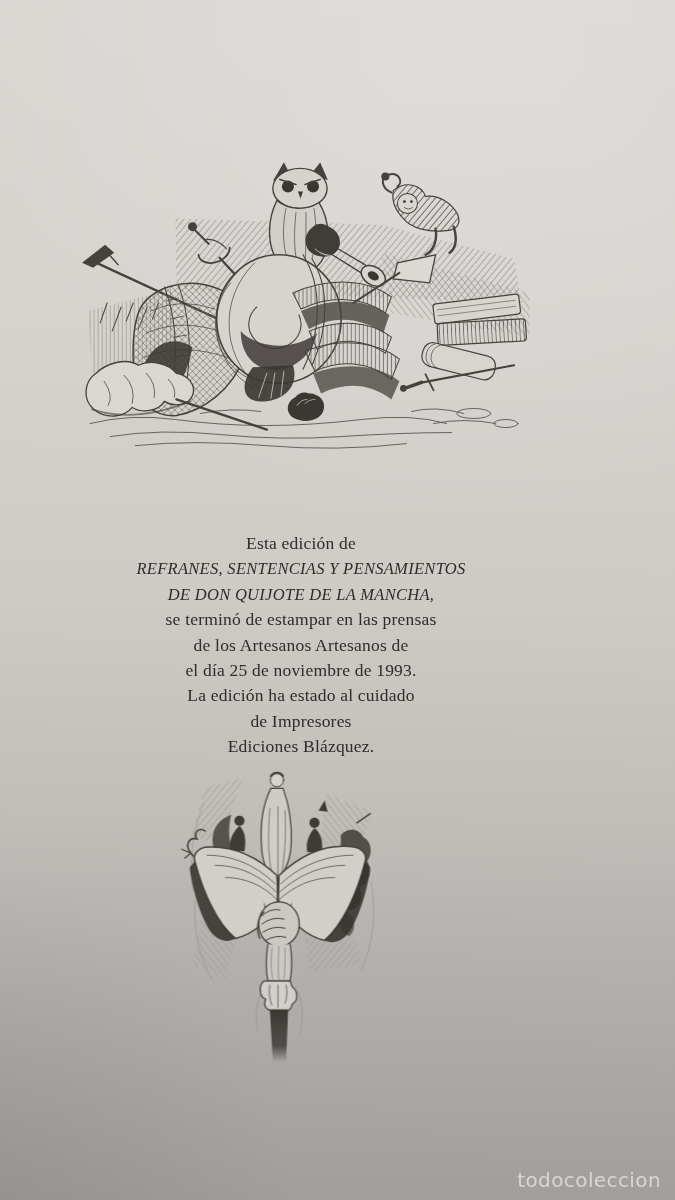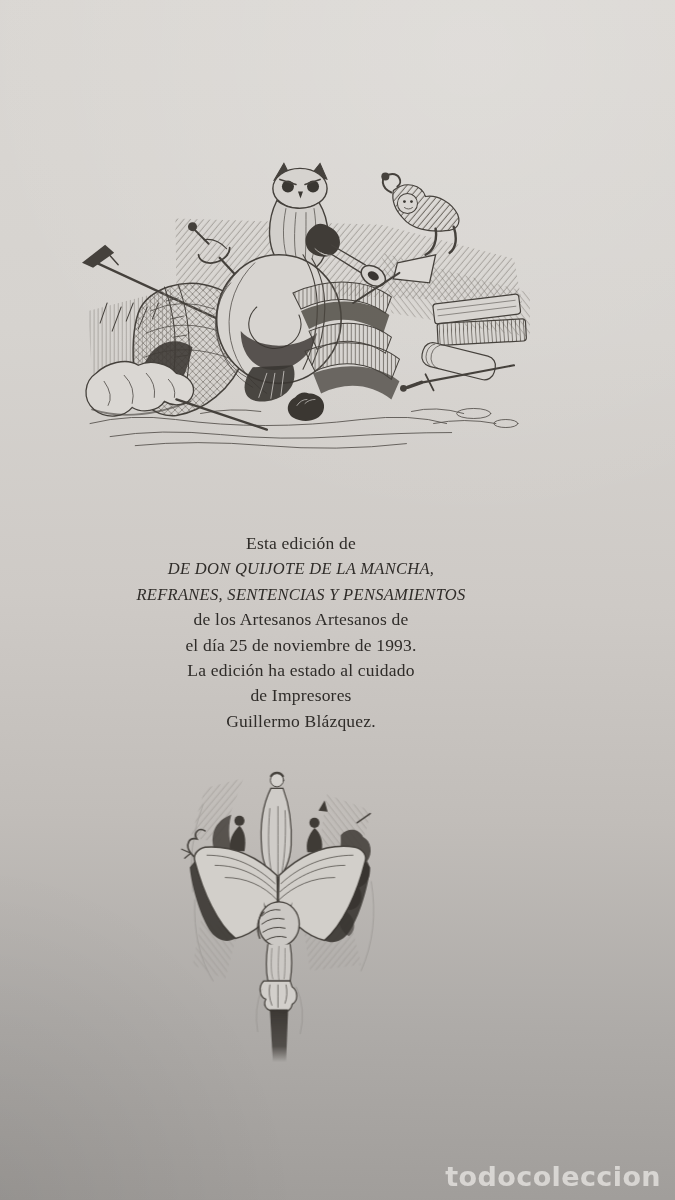--- a/index.html
+++ b/index.html
@@ -24,22 +24,22 @@
   }
   .colophon .line{
     font-size:17.5px;line-height:25.4px;letter-spacing:.2px;
     white-space:nowrap;
   }
   .colophon .line.caps-italic{
     font-style:italic;font-size:16.5px;letter-spacing:.3px;
   }
   .watermark{
     position:absolute;right:14px;bottom:8px;
-    font-family:"DejaVu Sans", sans-serif;font-weight:bold;
-    font-size:27px;letter-spacing:.4px;
+    font-family:"DejaVu Sans", sans-serif;font-weight:normal;
+    font-size:20px;letter-spacing:.4px;
     color:#e4e2df;opacity:.82;text-align:center;
   }
 </style>
 </head>
 <body>
 
 <div class="photo">
 
   <svg id="engraving-top" class="engraving" viewBox="0 0 450 290" stroke="#45413c" fill="none" stroke-linecap="round">
     <defs>
@@ -182,27 +182,28 @@
       <path d="M30,275 q50,-8 110,-2 t120,2 t110,-4" stroke-width=".9"></path>
       <path d="M55,284 q60,-6 130,0 t140,-2" stroke-width=".9"></path>
       <path d="M120,252 q30,-6 60,-2 M330,250 q24,-6 52,2 M352,262 q30,-6 62,0" stroke-width=".9"></path>
       <ellipse cx="392" cy="252" rx="17" ry="5" stroke-width=".9"></ellipse>
       <ellipse cx="424" cy="262" rx="12" ry="4" stroke-width=".9"></ellipse>
     </g>
   </svg>
 
   <div class="colophon">
     <div class="line">Esta edición de</div>
+    <div class="line caps-italic">REFRANES, SENTENCIAS Y PENSAMIENTOS</div>
     <div class="line caps-italic">DE DON QUIJOTE DE LA MANCHA,</div>
-    <div class="line caps-italic">REFRANES, SENTENCIAS Y PENSAMIENTOS</div>
+    <div class="line">se terminó de estampar en las prensas</div>
     <div class="line">de los Artesanos Artesanos de</div>
     <div class="line">el día 25 de noviembre de 1993.</div>
     <div class="line">La edición ha estado al cuidado</div>
     <div class="line">de Impresores</div>
-    <div class="line">Guillermo Blázquez.</div>
+    <div class="line">Ediciones Blázquez.</div>
   </div>
 
   <svg id="engraving-bottom" class="engraving" viewBox="0 0 210 290" stroke="#45413c" fill="none" stroke-linecap="round">
     <defs>
       <pattern id="b-hd" width="5" height="5" patternUnits="userSpaceOnUse" patternTransform="rotate(40)">
         <line x1="2" y1="0" x2="2" y2="5" stroke="#6f6a64" stroke-width="1"></line>
       </pattern>
       <pattern id="b-hd2" width="5" height="5" patternUnits="userSpaceOnUse" patternTransform="rotate(-38)">
         <line x1="2" y1="0" x2="2" y2="5" stroke="#746f69" stroke-width="1"></line>
       </pattern>

